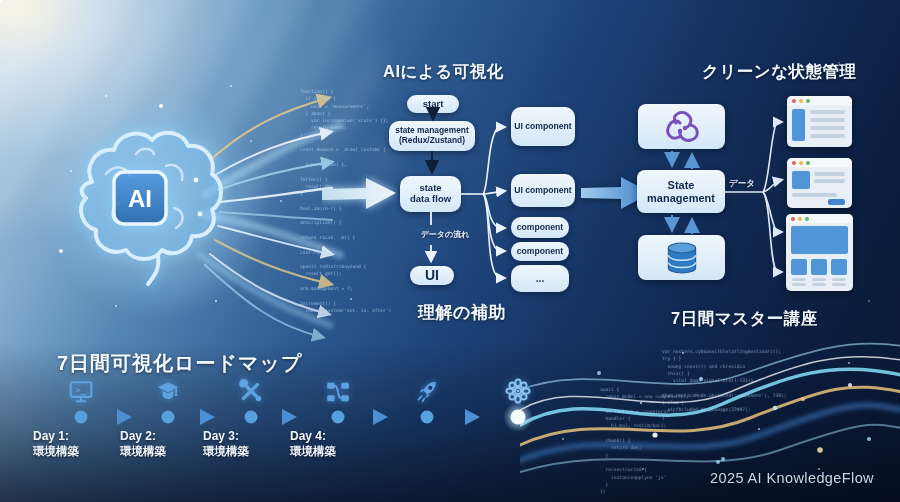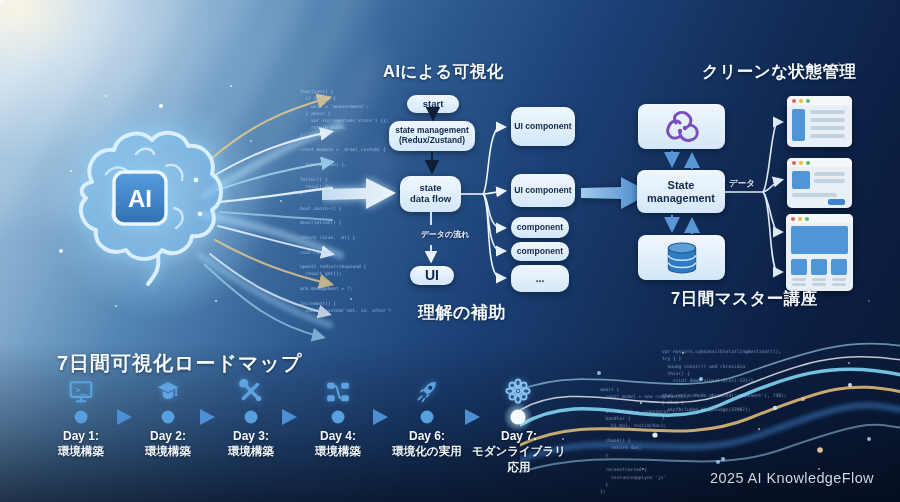--- a/index.html
+++ b/index.html
@@ -29,21 +29,21 @@
   .code{font-family:"DejaVu Sans Mono","Liberation Mono",monospace;
         color:rgba(206,228,250,.55);font-size:4.6px;line-height:7.3px;
         white-space:pre;margin:0;text-shadow:0 0 2px rgba(120,180,240,.35);}
   
   .browser{background:#e9eff6;border-radius:5px;box-shadow:0 2px 7px rgba(0,0,0,.45);overflow:hidden;}
   .bbar{height:9px;background:#f5f8fb;display:flex;align-items:center;gap:3px;padding-left:5px;}
   .bdot{width:4px;height:4px;border-radius:50%;}
   .blue-block{background:#4f95d8;border-radius:2px;position:absolute;}
   .gray-line{background:#c3d2e1;border-radius:2px;position:absolute;}
   
-  .day-label{position:absolute;width:96px;text-align:center;color:#f2f7fc;
+  .day-label{position:absolute;width:96px;color:#f2f7fc;
              font-weight:700;text-shadow:0 1px 3px rgba(0,0,0,.55);}
   .day-label .l1{font-size:12px;}
   .day-label .l2{font-size:11.5px;margin-top:1px;}
   .tl-icon{position:absolute;width:26px;height:26px;filter:drop-shadow(0 0 3px rgba(80,160,230,.6));}
   
   .dots{width:2px;height:2px;border-radius:50%;background:rgba(255,255,255,.9);
     box-shadow:105px 95px 0 rgba(255,255,255,.8),160px 105px 0 1px rgba(255,255,255,.9),
       230px 85px 0 rgba(255,255,255,.7),70px 170px 0 rgba(255,255,255,.8),
       250px 140px 0 rgba(255,255,255,.6),60px 250px 0 1px rgba(255,255,255,.85),
       115px 305px 0 rgba(255,255,255,.7),215px 300px 0 rgba(255,255,255,.8),
@@ -339,21 +339,21 @@
     <div class="blue-block" style="left:25px;top:45px;width:16px;height:16px;"></div>
     <div class="blue-block" style="left:45px;top:45px;width:16px;height:16px;"></div>
     <div class="gray-line" style="left:6px;top:64px;width:14px;height:3px;"></div>
     <div class="gray-line" style="left:26px;top:64px;width:14px;height:3px;"></div>
     <div class="gray-line" style="left:46px;top:64px;width:14px;height:3px;"></div>
     <div class="gray-line" style="left:6px;top:69px;width:14px;height:3px;"></div>
     <div class="gray-line" style="left:26px;top:69px;width:14px;height:3px;"></div>
     <div class="gray-line" style="left:46px;top:69px;width:14px;height:3px;"></div>
   </div>
 
-  <div class="abs title" style="left:671px;top:288px;font-size:16.5px;">7日間マスター講座</div>
+  <div class="abs title" style="left:671px;top:308px;font-size:16.5px;">7日間マスター講座</div>
 
   <svg class="abs" style="left:520px;top:330px;" width="380" height="172" viewBox="0 0 380 172">
     <g fill="none" stroke-linecap="round">
       <path d="M0,130 C90,95 160,135 240,105 S340,70 382,80" stroke="#3f7fc9" stroke-width="6" opacity=".55" style="filter:blur(2px);"></path>
       <path d="M0,95 C70,55 130,105 200,75 S310,30 382,45" stroke="#7fd4f0" stroke-width="3.5" opacity=".9" style="filter:blur(.6px);"></path>
       <path d="M0,115 C80,78 150,120 230,88 S330,52 382,62" stroke="#e8c27a" stroke-width="3" opacity=".85" style="filter:blur(.6px);"></path>
       <path d="M0,80 C60,45 140,92 210,62 S320,20 382,30" stroke="#ffffff" stroke-width="1.5" opacity=".75"></path>
       <path d="M0,60 C70,32 150,70 220,45 S330,8 382,16" stroke="#a8dcf5" stroke-width="1.8" opacity=".6"></path>
       <path d="M0,142 C100,112 180,148 260,120 S350,92 382,98" stroke="#9fd8f5" stroke-width="2" opacity=".5"></path>
     </g>
@@ -481,25 +481,16 @@
     <div class="l2">環境構築</div>
   </div>
   <div class="day-label" style="left:203px;top:429px;">
     <div class="l1">Day 3:</div>
     <div class="l2">環境構築</div>
   </div>
   <div class="day-label" style="left:290px;top:429px;">
     <div class="l1">Day 4:</div>
     <div class="l2">環境構築</div>
   </div>
-  <div class="day-label" style="left:379px;top:429px;">
-    <div class="l1">Day 6:</div>
-    <div class="l2">環境化の実用</div>
-  </div>
-  <div class="day-label" style="left:468px;top:429px;width:102px;">
-    <div class="l1">Day 7:</div>
-    <div class="l2">モダンライブラリ</div>
-    <div class="l2">応用</div>
-  </div>
 
   <div class="abs footer" style="right:26px;top:470px;">2025 AI KnowledgeFlow</div>
 
 </div>
 
 </body></html>

